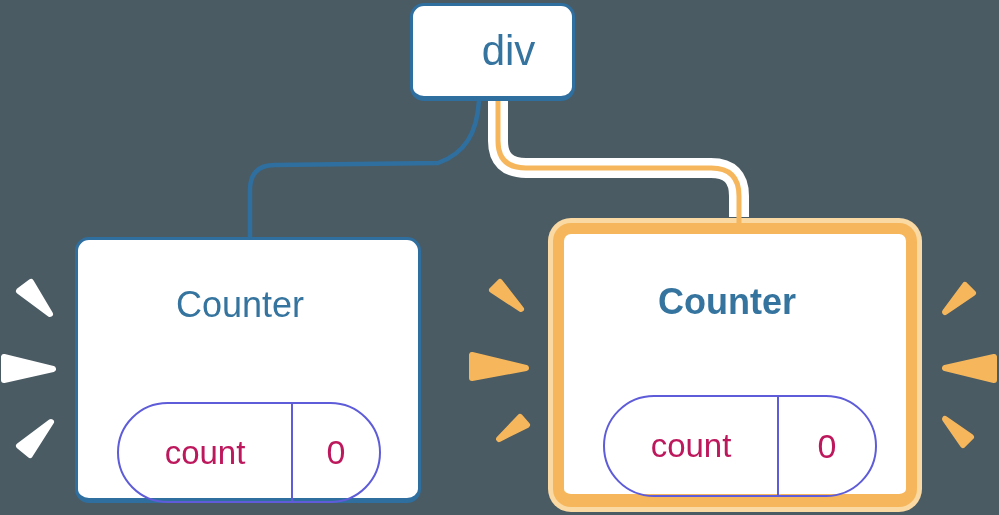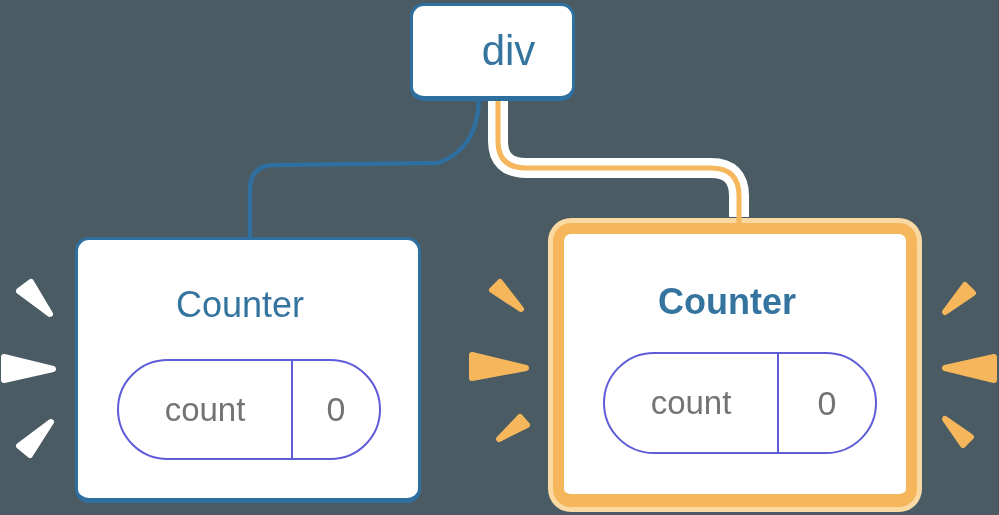--- a/index.html
+++ b/index.html
@@ -41,21 +41,22 @@
     position:absolute;left:0;right:16px;text-align:center;
     font-size:36px;color:#35749E;line-height:36px;
   }
   .card-left .card-title{top:47px;font-weight:400;}
   .card-right .card-title{top:50px;font-weight:700;}
   
   .pill{
     position:absolute;box-sizing:border-box;
     border:2px solid #5E5CD8;border-radius:60px;
     display:flex;align-items:stretch;
-    color:#737373;
+    color:#be185d;
+    margin-top:43px;
   }
   .card-left .pill{left:39px;top:119px;width:264px;height:101px;}
   .card-right .pill{left:39px;top:118px;width:274px;height:102px;}
   .pill-key{
     width:172px;display:flex;align-items:center;justify-content:center;
     font-size:33px;
   }
   .pill-value{
     flex:1;border-left:2px solid #5E5CD8;
     display:flex;align-items:center;justify-content:center;

